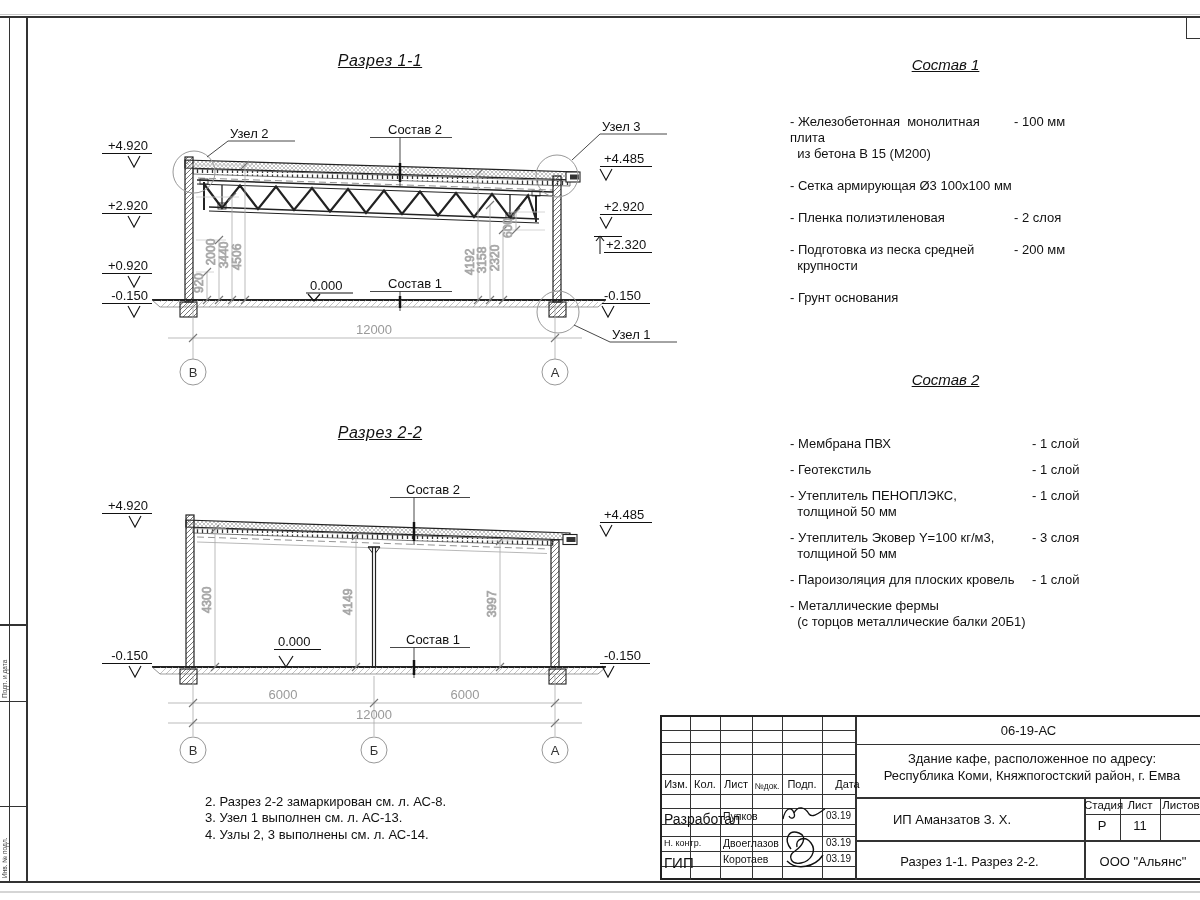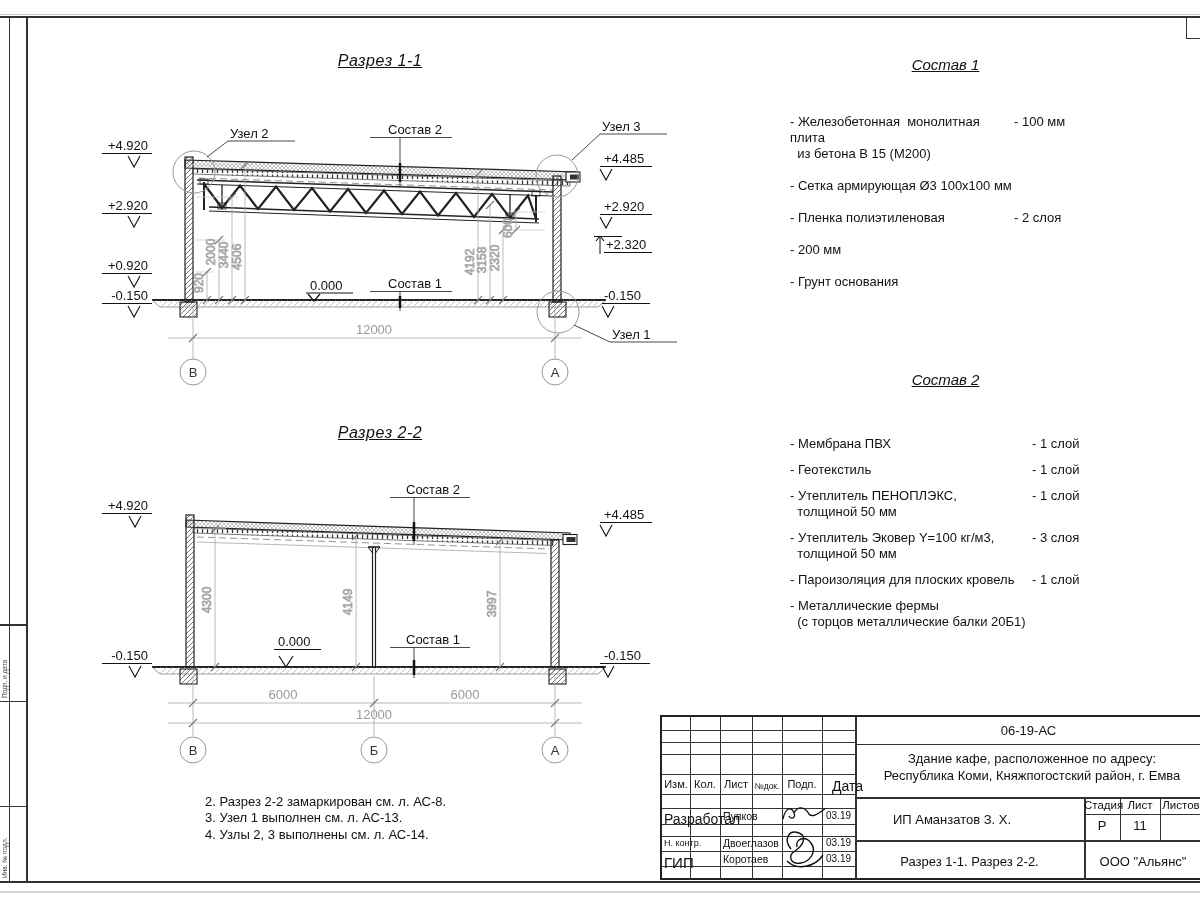--- a/index.html
+++ b/index.html
@@ -351,20 +351,22 @@
   </div>
   <div class="crow" style="margin-bottom:16px">
     <div class="cname">- Сетка армирующая Ø3 100х100 мм</div>
     <div class="cval" style="width:0"></div>
   </div>
   <div class="crow" style="margin-bottom:16px">
     <div class="cname">- Пленка полиэтиленовая</div>
     <div class="cval" style="width:88px">-  2 слоя</div>
   </div>
   <div class="crow" style="margin-bottom:16px">
+    <div class="cname">- Подготовка из песка средней
+  крупности</div>
     <div class="cval" style="width:88px">- 200 мм</div>
   </div>
   <div class="crow">
     <div class="cname">- Грунт основания</div>
     <div class="cval" style="width:0"></div>
   </div>
 </div>
 
 <div class="clist" style="left:790px;top:436px;width:318px">
   <div class="crow" style="margin-bottom:10px">
@@ -428,21 +430,21 @@
   <div class="tb-line-h" style="left:193px;top:27px;width:347px"></div>
   <div class="tb-line-h" style="left:193px;top:80px;width:347px;height:1.5px"></div>
   <div class="tb-line-h" style="left:193px;top:123px;width:347px;height:1.5px"></div>
   <div class="tb-line-h" style="left:422px;top:97px;width:118px"></div>
 
   <div class="tb center" style="left:0;top:61px;width:28px;font-size:11px">Изм.</div>
   <div class="tb center" style="left:28px;top:61px;width:30px;font-size:11px">Кол.</div>
   <div class="tb center" style="left:58px;top:61px;width:32px;font-size:11px">Лист</div>
   <div class="tb center" style="left:90px;top:64px;width:30px;font-size:8.5px">№док.</div>
   <div class="tb center" style="left:120px;top:61px;width:40px;font-size:11px">Подп.</div>
-  <div class="tb center" style="left:160px;top:61px;width:51px;font-size:14px">Дата</div>
+  <div class="tb center" style="left:160px;top:61px;width:51px;font-size:11px">Дата</div>
 
   <div class="tb" style="left:2px;top:94px;font-size:14px">Разработал</div>
   <div class="tb" style="left:61px;top:93px;font-size:10.5px">Пупков</div>
   <div class="tb center" style="left:160px;top:93px;width:33px;font-size:10px">03.19</div>
   <div class="tb" style="left:2px;top:121px;font-size:9px">Н. контр.</div>
   <div class="tb" style="left:61px;top:120px;font-size:10.5px">Двоеглазов</div>
   <div class="tb center" style="left:160px;top:120px;width:33px;font-size:10px">03.19</div>
   <div class="tb" style="left:2px;top:137px;font-size:15px">ГИП</div>
   <div class="tb" style="left:61px;top:136px;font-size:10.5px">Коротаев</div>
   <div class="tb center" style="left:160px;top:136px;width:33px;font-size:10px">03.19</div>

